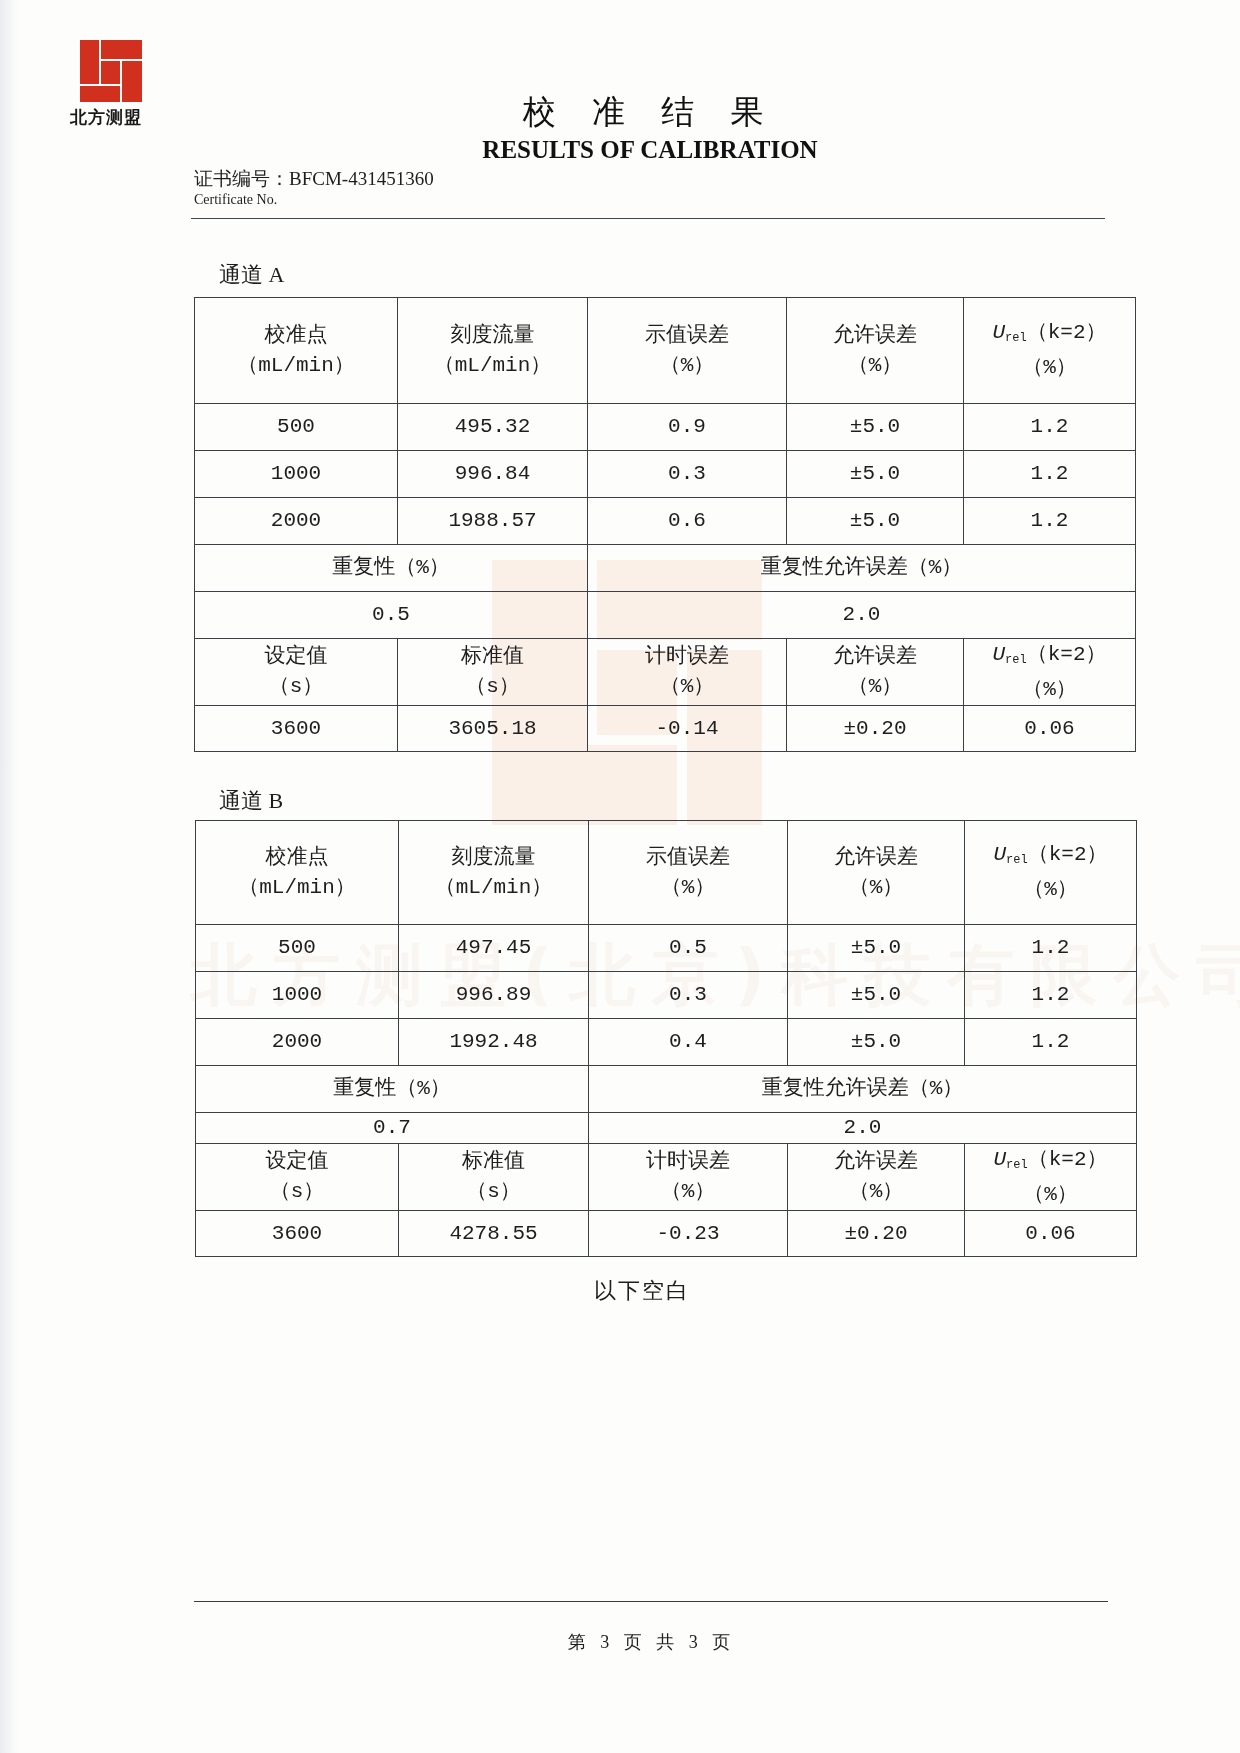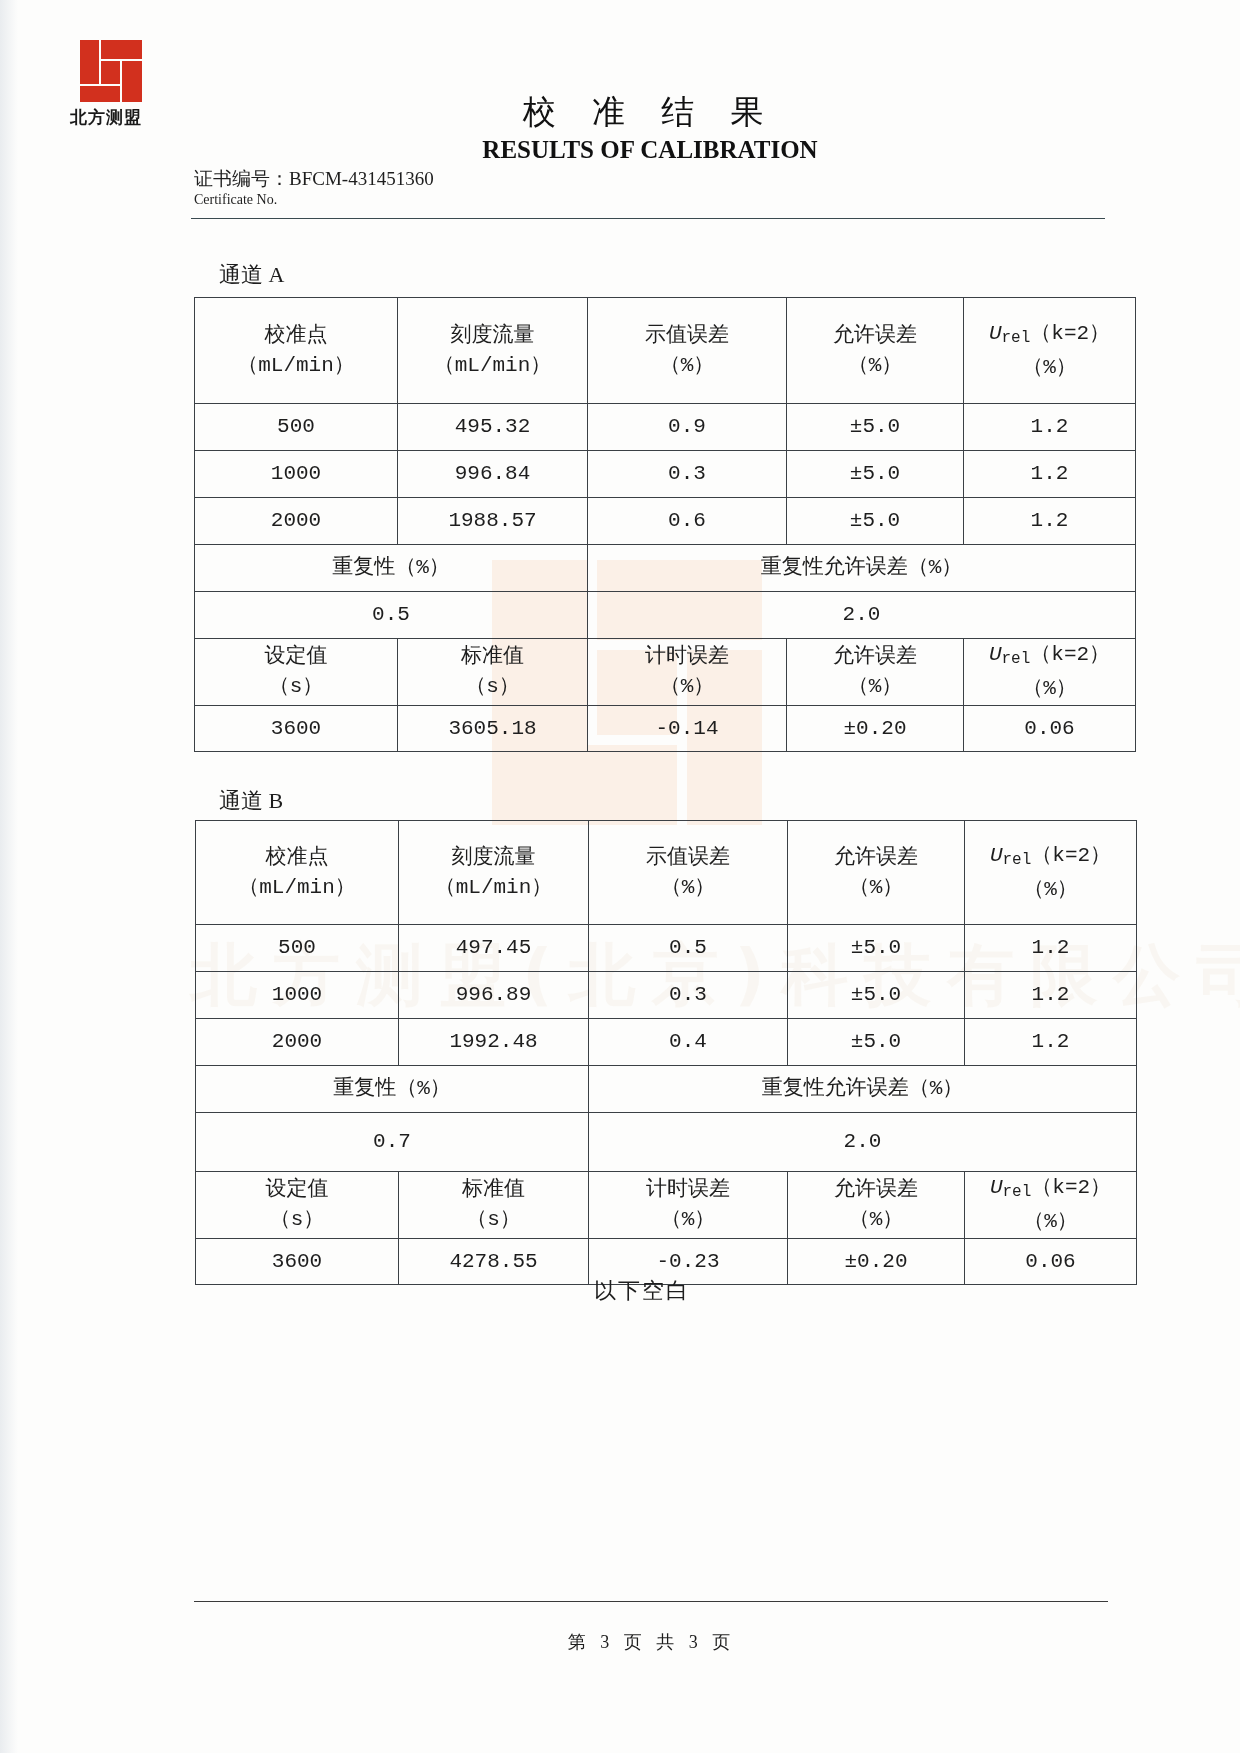--- a/index.html
+++ b/index.html
@@ -18,21 +18,21 @@
     font-size:25px; font-weight:bold; color:#111; }
   .cert-no { position:absolute; left:194px; top:166px; font-size:19px; }
   .cert-label { position:absolute; left:194px; top:192px; font-size:14px; }
   .cert-rule { position:absolute; left:191px; top:218px; width:914px; height:0;
     border-top:1.5px solid #3a4a50; }
   .chan-label { position:absolute; left:196px; font-size:22px;margin-left:23px; }
   table.cal { position:absolute; left:194px; border-collapse:collapse; table-layout:fixed;font-family:Liberation Mono, monospace; }
   table.cal td { border:1.3px solid #3b4045; text-align:center; font-size:21px; padding:0;
     line-height:30px; color:#1e1e1e; }
   .urel i { font-style:italic; }
-  .urel sub { font-size:16px; vertical-align:-3px; }
+  .urel sub { font-size:12px; vertical-align:-3px; }
   .blank-note { position:absolute; left:594px; top:1276px; font-size:22px; letter-spacing:2px;text-align:center; }
   .footer-rule { position:absolute; left:194px; top:1601px; width:914px; height:0;
     border-top:1.5px solid #3a3a3a; }
   .page-num { position:absolute; left:0; width:1300px; top:1630px; text-align:center;
     font-size:18px; word-spacing:6px; letter-spacing:2px; }
   .wm { position:absolute; left:492px; top:560px; width:270px; height:265px; opacity:0.09; }
   .wm .b { position:absolute; background:#f07a20; }
   .wm-text { position:absolute; left:190px; top:930px; font-family:"DejaVu Sans",sans-serif;
     font-size:67px; font-weight:bold; color:#a16207; opacity:0.035; letter-spacing:16px; white-space:nowrap; }
 </style>
@@ -208,21 +208,21 @@
     <td>2000</td>
         <td>1992.48</td>
         <td>0.4</td>
         <td>±5.0</td>
         <td>1.2</td>
   </tr>
   <tr style="height:47px;">
     <td colspan="2">重复性（%）</td>
     <td colspan="3">重复性允许误差（%）</td>
   </tr>
-  <tr style="height:59px;margin-top:40px;">
+  <tr style="height:31px;margin-top:40px;">
     <td colspan="2">0.7</td>
     <td colspan="3">2.0</td>
   </tr>
   <tr style="height:67px;">
     <td>
           <div>设定值</div>
           <div>（s）</div>
         </td>
     <td>
           <div>标准值</div>

